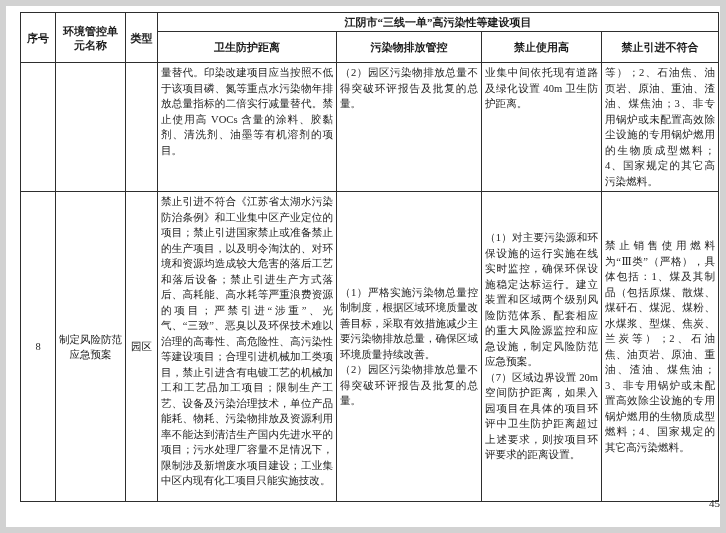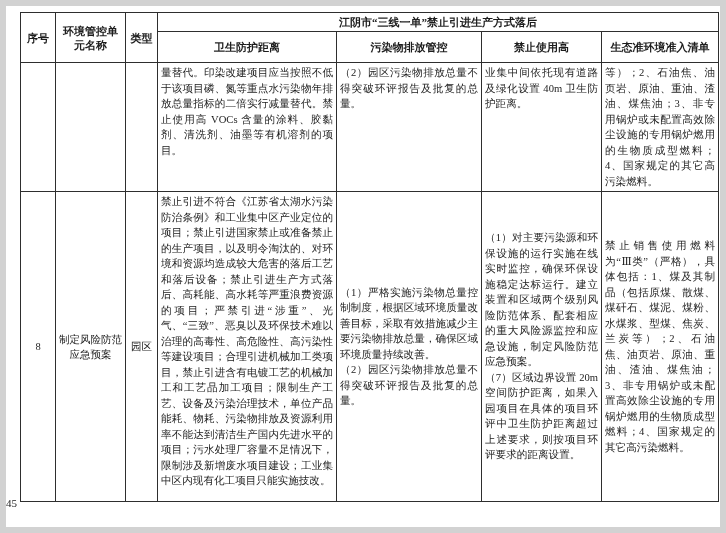--- a/index.html
+++ b/index.html
@@ -52,21 +52,21 @@
     vertical-align: top;
     padding: 2px 5px;
   }
   tr.row-cont td { height: 101px; }
   tr.row-main td { height: 305px; }
   tr.row-main td.v-mid { vertical-align: middle; }
   .page-number {
     position: absolute;
     left: 0; top: 491px;
     width: 714px;
-    text-align: left;
+    text-align: right;
     font-size: 11px;
     color: #1c1c1c;
   }
 </style>
 </head>
 <body>
 
 <div class="page">
 
   <table class="doc">
@@ -78,28 +78,28 @@
       <col style="width:145px">
       <col style="width:120px">
       <col style="width:117px">
     </colgroup>
 
     <tbody>
         <tr class="title-row">
       <th rowspan="2">序号</th>
       <th rowspan="2">环境管控单元名称</th>
       <th rowspan="2">类型</th>
-      <th colspan="4">江阴市“三线一单”禁止引进生产方式落后</th>
+      <th colspan="4">江阴市“三线一单”高污染性等建设项目</th>
     </tr>
 
     <tr class="sub-row">
       <th>卫生防护距离</th>
       <th>污染物排放管控</th>
       <th>禁止使用高</th>
-      <th>生态准环境准入清单</th>
+      <th>禁止引进不符合</th>
     </tr>
 
     <tr class="row-cont">
       <td class="center-cell"></td>
       <td class="center-cell"></td>
       <td class="center-cell"></td>
       <td class="body-cell">量替代。印染改建项目应当按照不低于该项目磷、氮等重点水污染物年排放总量指标的二倍实行减量替代。禁止使用高 VOCs 含量的涂料、胶黏剂、清洗剂、油墨等有机溶剂的项目。</td>
       <td class="body-cell">（2）园区污染物排放总量不得突破环评报告及批复的总量。</td>
       <td class="body-cell">业集中间依托现有道路及绿化设置 40m 卫生防护距离。</td>
       <td class="body-cell">等）；2、石油焦、油页岩、原油、重油、渣油、煤焦油；3、非专用锅炉或未配置高效除尘设施的专用锅炉燃用的生物质成型燃料；4、国家规定的其它高污染燃料。</td>

